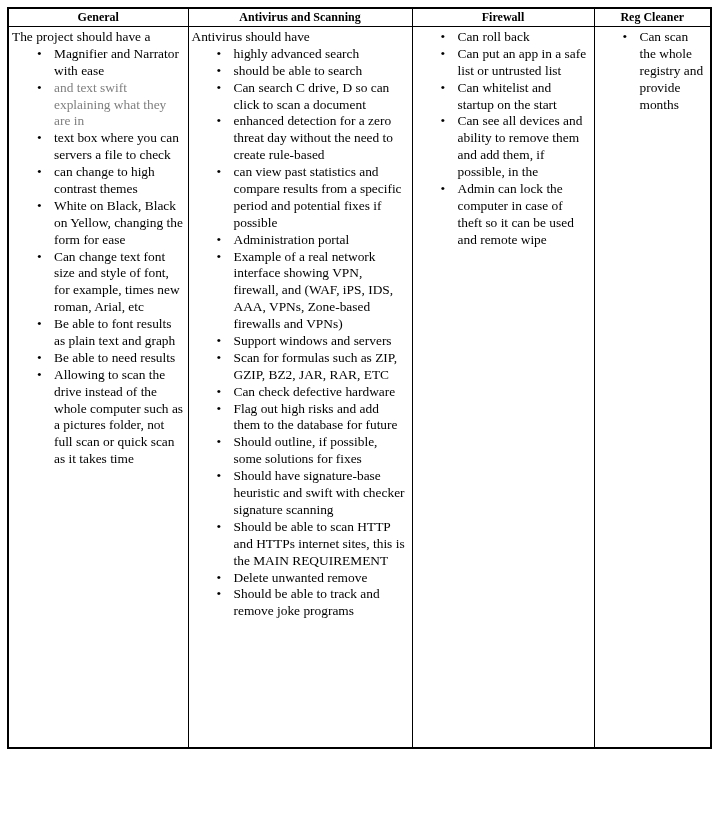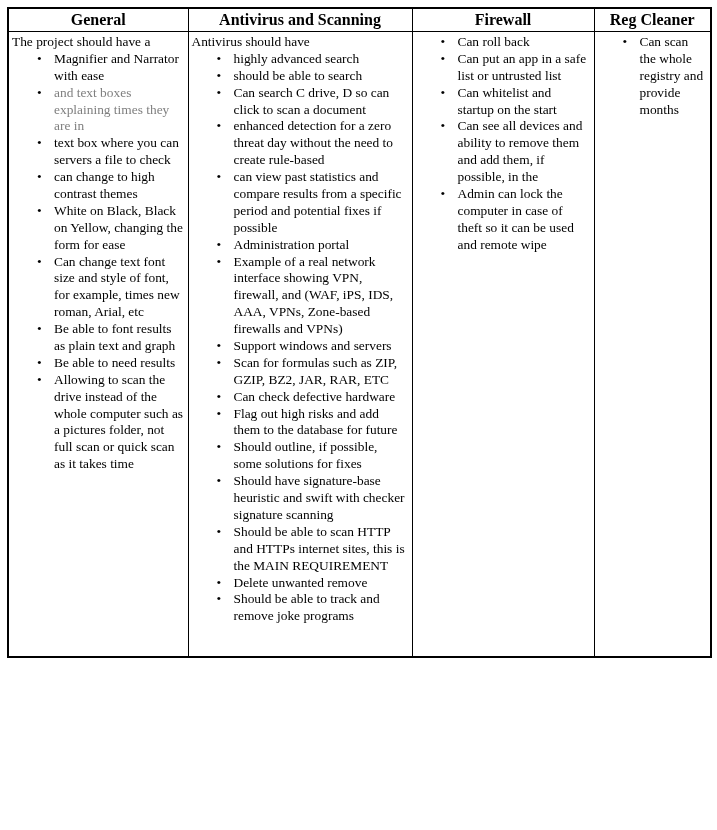--- a/index.html
+++ b/index.html
@@ -30,29 +30,29 @@
   .col-regcleaner{ width: 117px; }
   .req-table th,
   .req-table td {
     border: 1px solid #000000;
     vertical-align: top;
     box-sizing: border-box;
   }
   .header-cell {
     font-weight: bold;
     text-align: center;
-    font-size: 16px;
+    font-size: 12px;
     line-height: 1.25;
     padding: 1px 2px;
   }
   .body-cell {
     font-size: 13.4px;
     line-height: 1.26;
     padding: 2px 3px 6px 3px;
-    height: 625px; 
+    height: 721px; 
   }
   .intro {
     margin: 0;
     padding: 0;
   }
   .bullet-list {
     list-style: none;
     margin: 0;
     padding: 0 0 0 25px;
   }
@@ -95,21 +95,21 @@
       <tr id="body-row">
           <td class="body-cell">
     <p class="intro">The project should have a</p>
     <ul class="bullet-list">
               <li class="bullet-item">
     <span class="bullet">•</span>
     <span class="li-text">Magnifier and Narrator with ease</span>
   </li>
               <li class="bullet-item">
     <span class="bullet">•</span>
-    <span class="li-text muted">and text boxes explaining times they are in</span>
+    <span class="li-text muted">and text swift explaining what they are in</span>
   </li>
               <li class="bullet-item">
     <span class="bullet">•</span>
     <span class="li-text">text box where you can servers a file to check</span>
   </li>
               <li class="bullet-item">
     <span class="bullet">•</span>
     <span class="li-text">can change to high contrast themes</span>
   </li>
               <li class="bullet-item">

